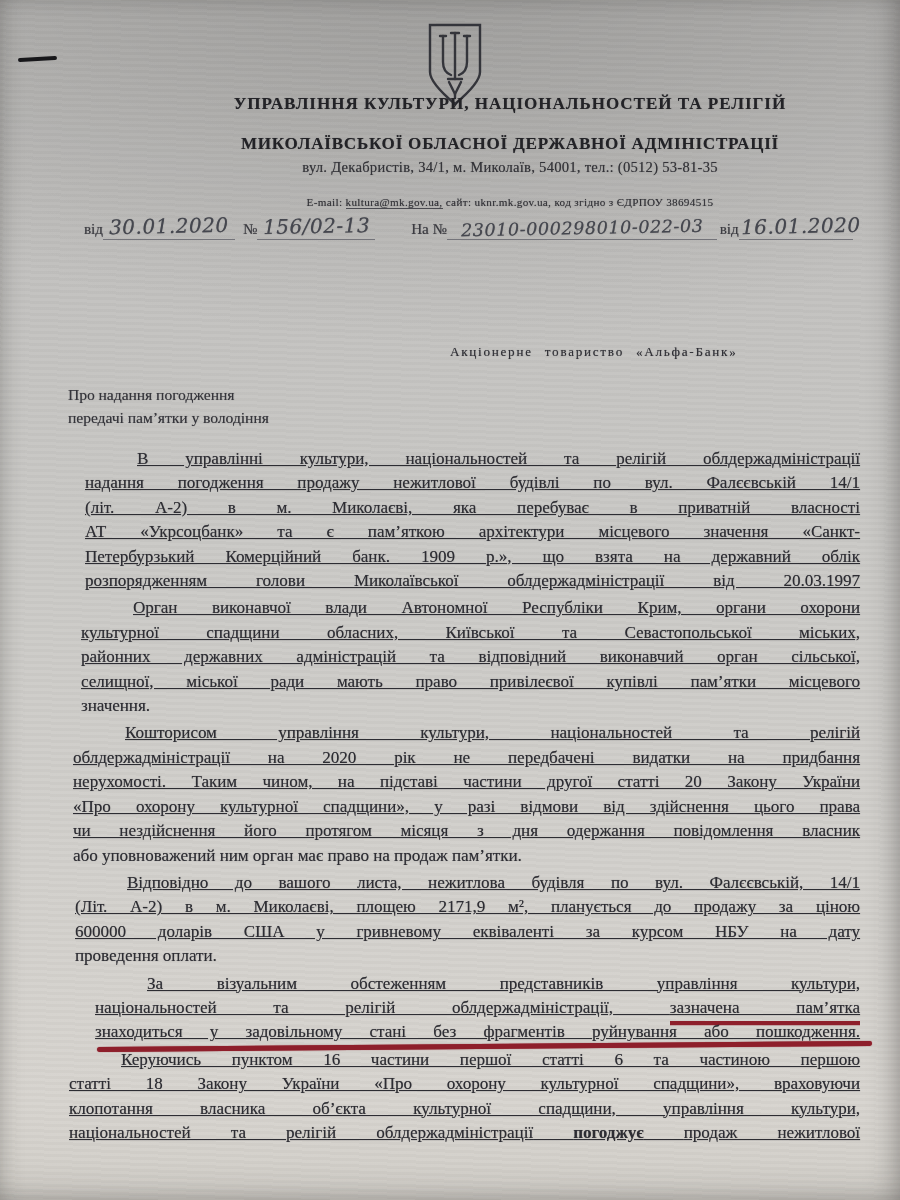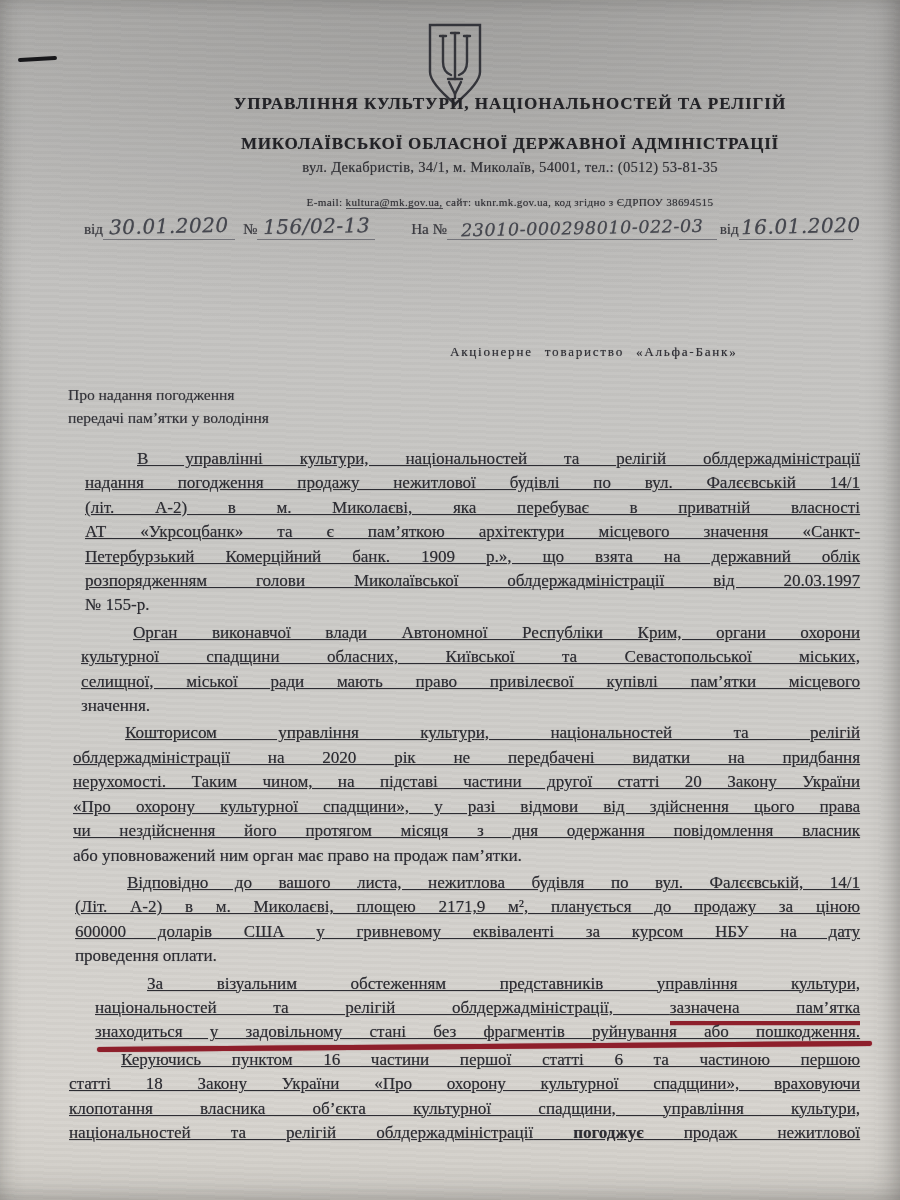--- a/index.html
+++ b/index.html
@@ -107,26 +107,26 @@
 
   <div class="body">
 
     <div class="par p1">
       <div class="ln jl ind">В управлінні культури, національностей та релігій облдержадміністрації</div>
       <div class="ln jl">надання погодження продажу нежитлової будівлі по вул. Фалєєвській 14/1</div>
       <div class="ln jl">(літ. А-2) в м. Миколаєві, яка перебуває в приватній власності</div>
       <div class="ln jl">АТ «Укрсоцбанк» та є пам’яткою архітектури місцевого значення «Санкт-</div>
       <div class="ln jl">Петербурзький Комерційний банк. 1909 р.», що взята на державний облік</div>
       <div class="ln jl">розпорядженням голови Миколаївської облдержадміністрації від 20.03.1997</div>
-      <div class="ln">№ 155-р.</div>
     </div>
 
     <div class="par p2">
       <div class="ln jl ind">Орган виконавчої влади Автономної Республіки Крим, органи охорони</div>
       <div class="ln jl">культурної спадщини обласних, Київської та Севастопольської міських,</div>
+      <div class="ln jl">районних державних адміністрацій та відповідний виконавчий орган сільської,</div>
       <div class="ln jl">селищної, міської ради мають право привілеєвої купівлі пам’ятки місцевого</div>
       <div class="ln">значення.</div>
     </div>
 
     <div class="par p3">
       <div class="ln jl ind">Кошторисом управління культури, національностей та релігій</div>
       <div class="ln jl">облдержадміністрації на 2020 рік не передбачені видатки на придбання</div>
       <div class="ln jl">нерухомості. Таким чином, на підставі частини другої статті 20 Закону України</div>
       <div class="ln jl">«Про охорону культурної спадщини», у разі відмови від здійснення цього права</div>
       <div class="ln jl">чи нездійснення його протягом місяця з дня одержання повідомлення власник</div>

